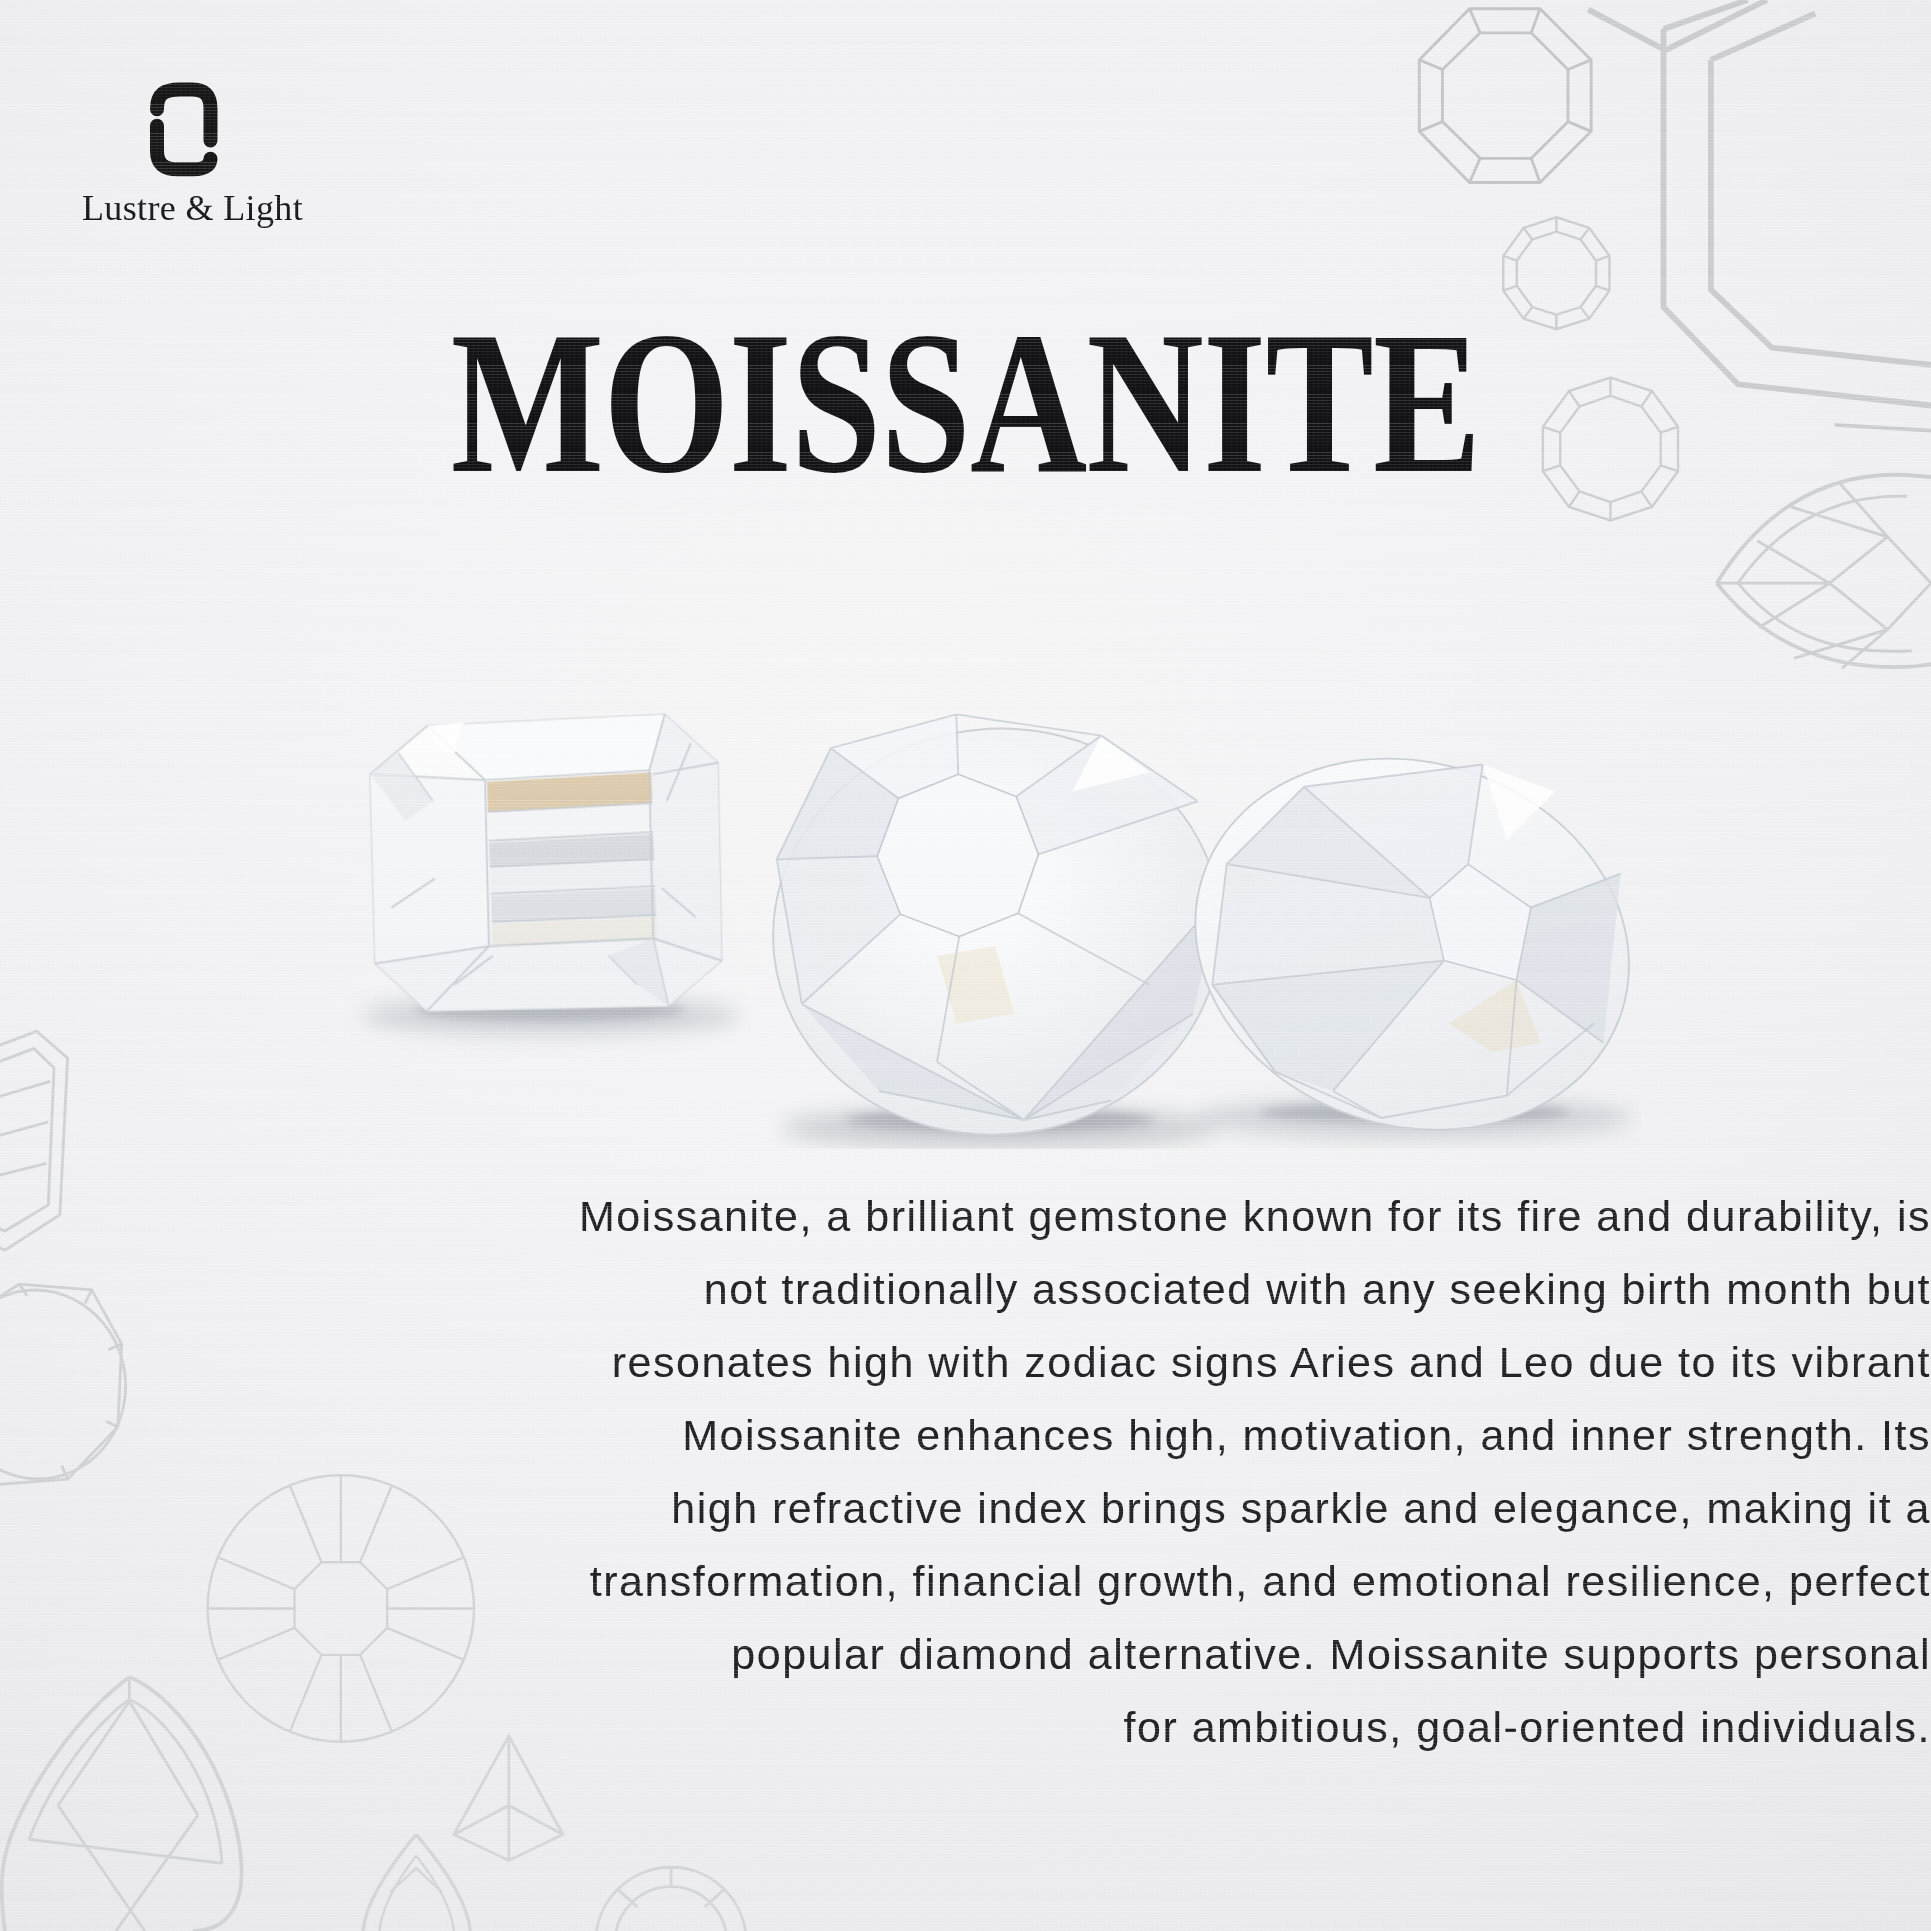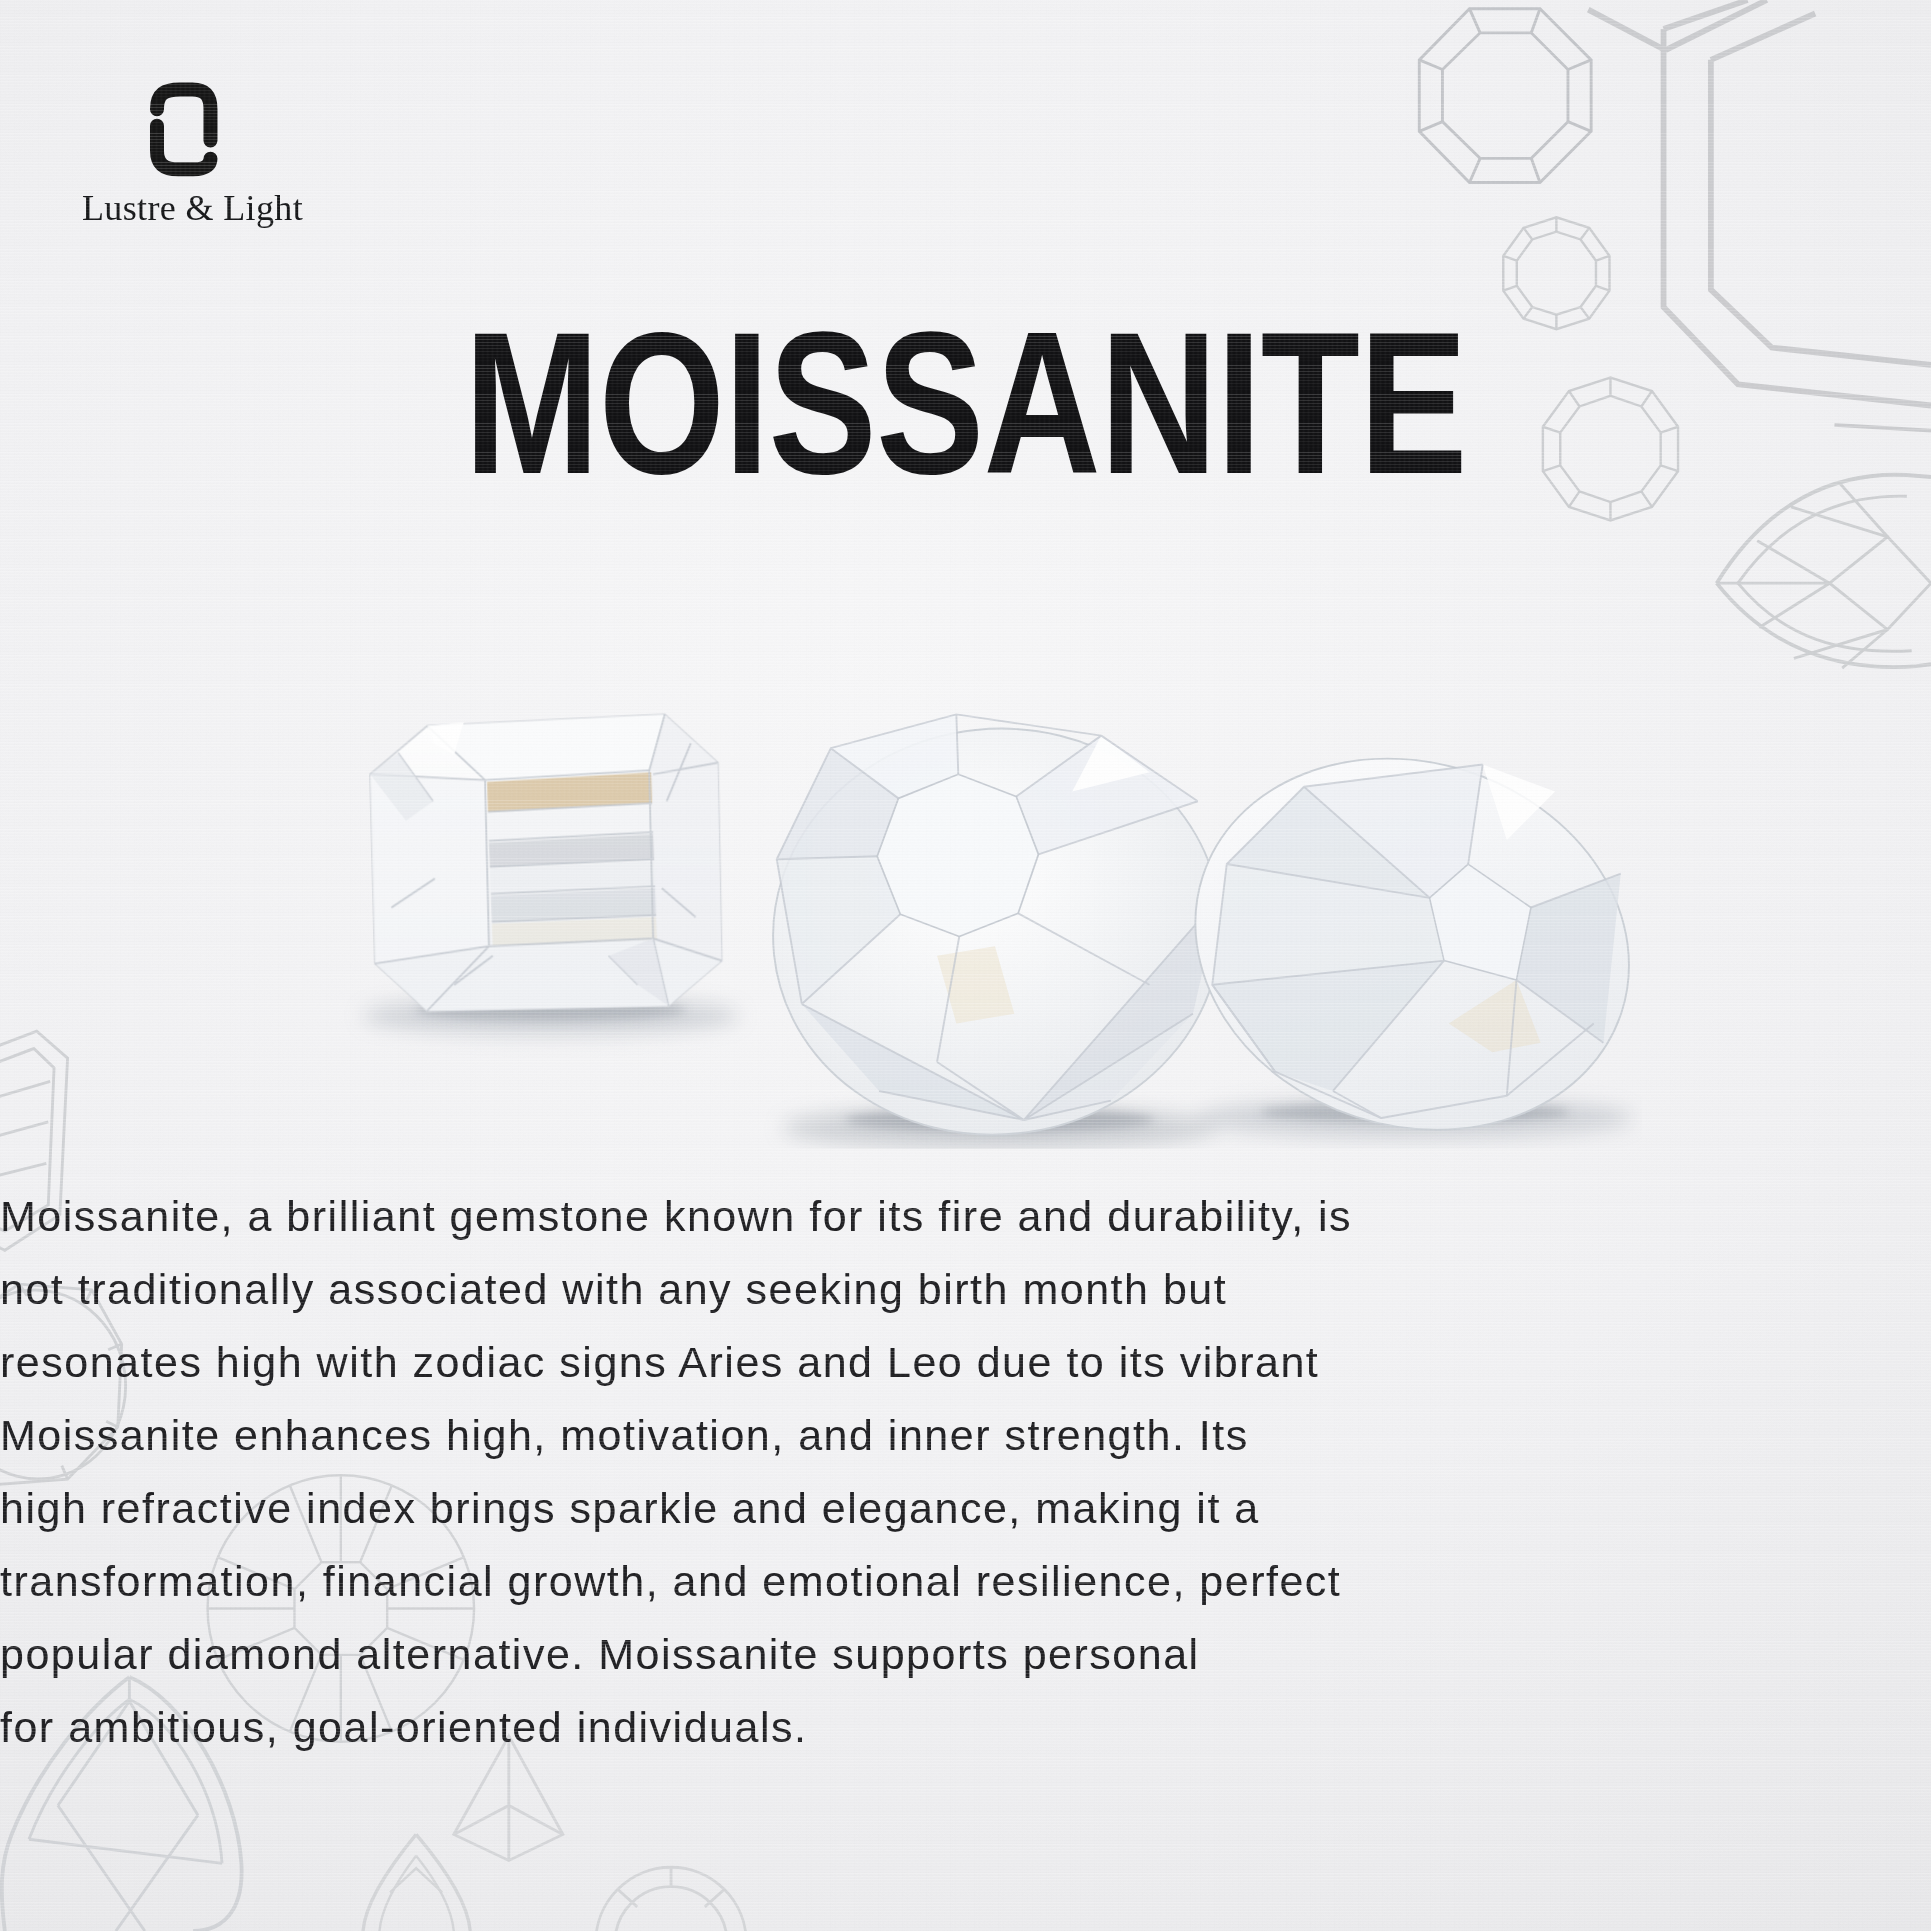--- a/index.html
+++ b/index.html
@@ -17,26 +17,26 @@
   }
   svg.decor{position:absolute;inset:0;width:1931px;height:1931px;}
   .brand{position:absolute;left:62px;top:79px;width:241px;text-align:right;}
   .brand-mark{display:block;margin:0 auto;width:79px;height:100px;}
   .brand-name{
     margin-top:7.7px;font-family:"Liberation Serif","DejaVu Serif",serif;
     font-size:36px;color:#17181a;letter-spacing:.01em;white-space:nowrap;
   }
   .title{
     position:absolute;left:0;top:301px;width:1931px;margin:0;text-align:center;
-    font-family:Liberation Sans, sans-serif;font-weight:700;
+    font-family:Liberation Serif, serif;font-weight:700;
     font-size:203px;line-height:1;color:#121214;letter-spacing:-0.005em;
   }
   .title span{display:inline-block;transform:scaleX(.80);transform-origin:50% 50%;}
   svg.gems{position:absolute;left:319px;top:666px;width:1323px;height:483px;}
-  .body-text{position:absolute;left:0;top:1180px;width:1931px;text-align:left;}
+  .body-text{position:absolute;left:0;top:1180px;width:1931px;text-align:right;}
   .body-text .line{
     white-space:nowrap;font-size:43px;line-height:73px;letter-spacing:.035em;
     color:#202023;font-weight:500;
   }
 </style>
 </head>
 <body>
 
 <div class="canvas">
 

